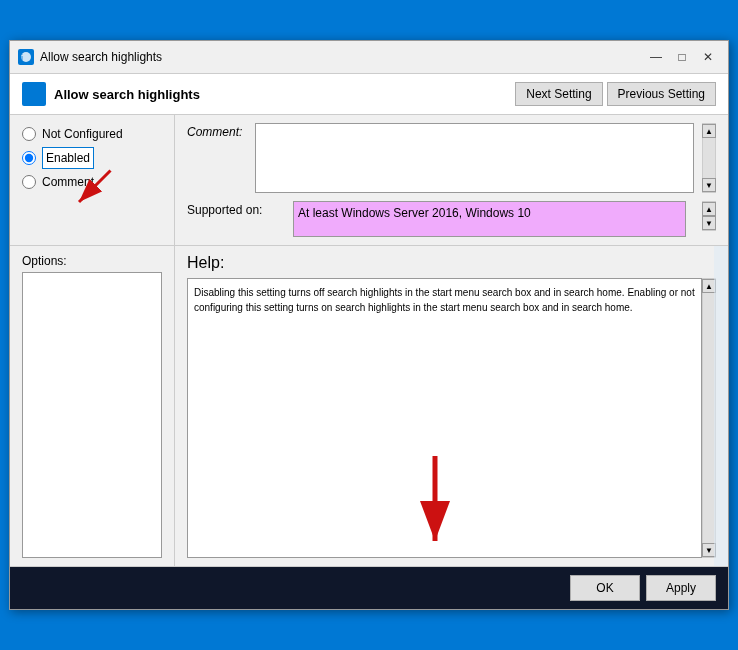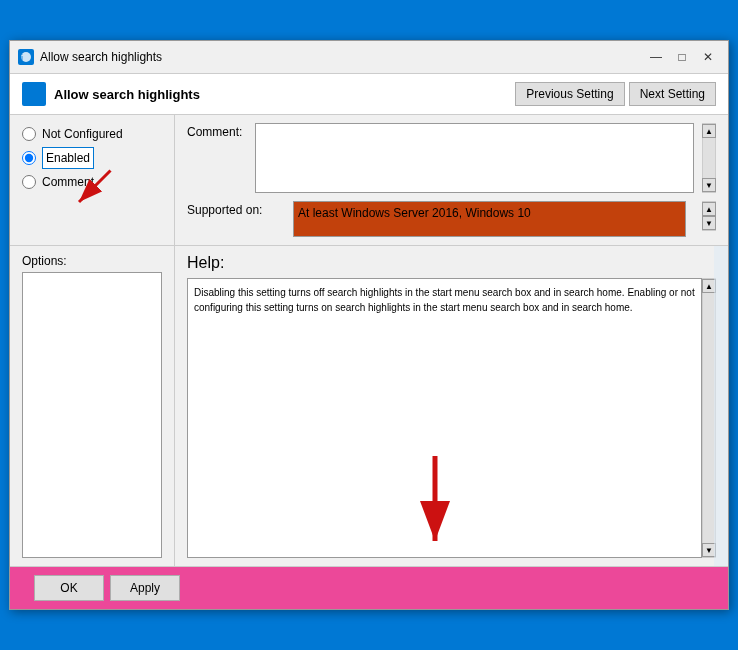--- a/index.html
+++ b/index.html
@@ -165,20 +165,21 @@
     .comment-section {
       display: flex;
       gap: 8px;
     }
 
     .comment-label {
       font-size: 12px;
       width: 60px;
       flex-shrink: 0;
       padding-top: 2px;
+      font-style: italic;
     }
 
     .comment-box {
       flex: 1;
       height: 70px;
       border: 1px solid #999;
       background: #fff;
       resize: none;
       font-size: 12px;
       padding: 2px;
@@ -216,21 +217,21 @@
     .supported-label {
       font-size: 12px;
       width: 90px;
       flex-shrink: 0;
       padding-top: 2px;
     }
 
     .supported-value {
       flex: 1;
       border: 1px solid #999;
-      background: #c2410c;
+      background: #f0abfc;
       height: 36px;
       font-size: 12px;
       padding: 4px;
       overflow: hidden;
     }
 
     .divider {
       height: 1px;
       background: #ccc;
       margin: 0;
@@ -285,24 +286,25 @@
       border: 1px solid #999;
       background: #fff;
       padding: 6px;
       font-size: 10px;
       line-height: 1.5;
       overflow: hidden;
     }
 
     .footer {
       display: flex;
-      padding: 8px 24px;
+      justify-content: flex-end;
+      padding: 8px 12px;
       gap: 6px;
       border-top: 1px solid #ccc;
-      background: #ec4899;
+      background: #0f172a;
     }
 
     .footer-btn {
       padding: 5px 18px;
       background: #e0e0e0;
       border: 1px solid #adadad;
       cursor: pointer;
       font-size: 12px;
       min-width: 70px;
     }
@@ -338,22 +340,22 @@
       <button class="title-btn">—</button>
       <button class="title-btn">□</button>
       <button class="title-btn close">✕</button>
     </div>
   </div>
 
   <div class="header-section">
     <div class="header-icon"></div>
     <span class="header-title">Allow search highlights</span>
     <div class="nav-buttons">
+      <button class="nav-btn">Next Setting</button>
       <button class="nav-btn">Previous Setting</button>
-      <button class="nav-btn">Next Setting</button>
     </div>
   </div>
 
   <div class="content-wrapper" style="position:relative;">
     <div class="main-content">
 
       <div class="left-panel">
         <div class="radio-group">
           <label class="radio-item">
             <input type="radio" name="setting" style="">

